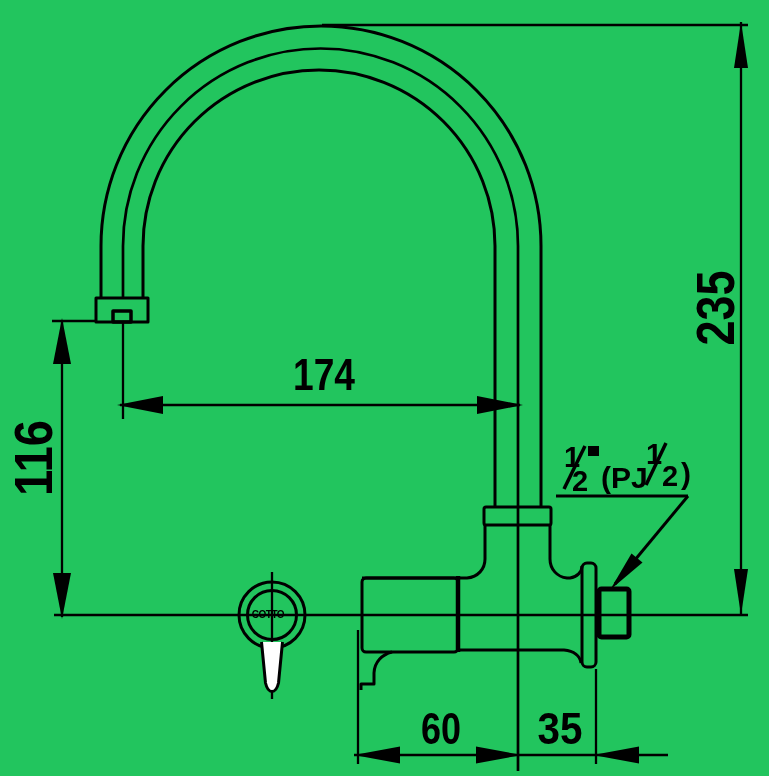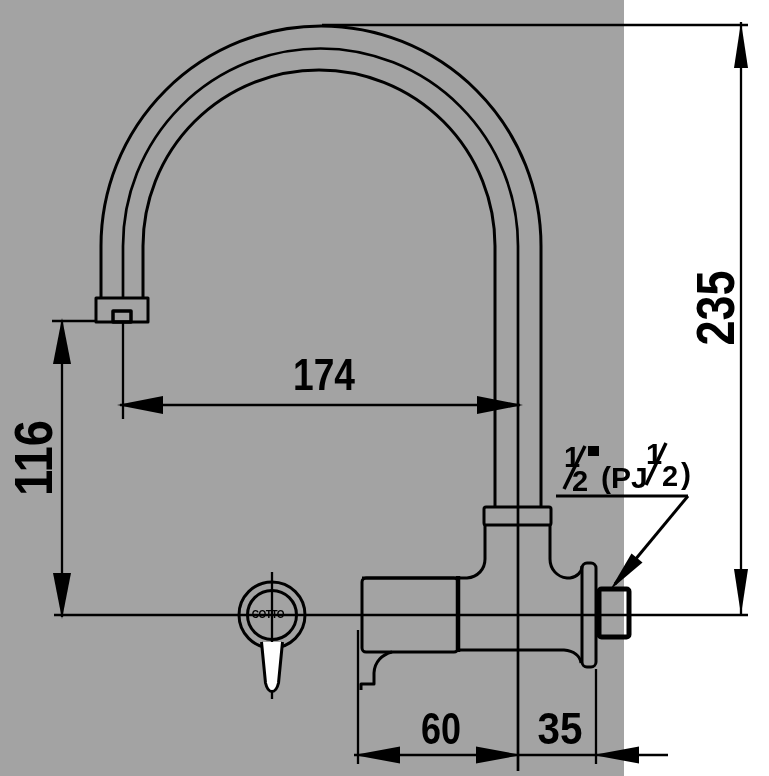--- a/index.html
+++ b/index.html
@@ -2,23 +2,23 @@
 <html><head>
 <meta charset="utf-8">
 <style>
   html, body {
     margin: 0;
     padding: 0;
     background: #ffffff;
   }
   .canvas {
     position: relative;
-    width: 624px;
+    width: 769px;
     height: 776px;
-    background: #a3a3a3;
+    background: #22c55e;
     font-family: "Liberation Sans", sans-serif;
   }
   svg { display: block; }
   .contour {
     fill: none;
     stroke: #000000;
     stroke-width: 3;
     stroke-linejoin: round;
     stroke-linecap: butt;
   }

